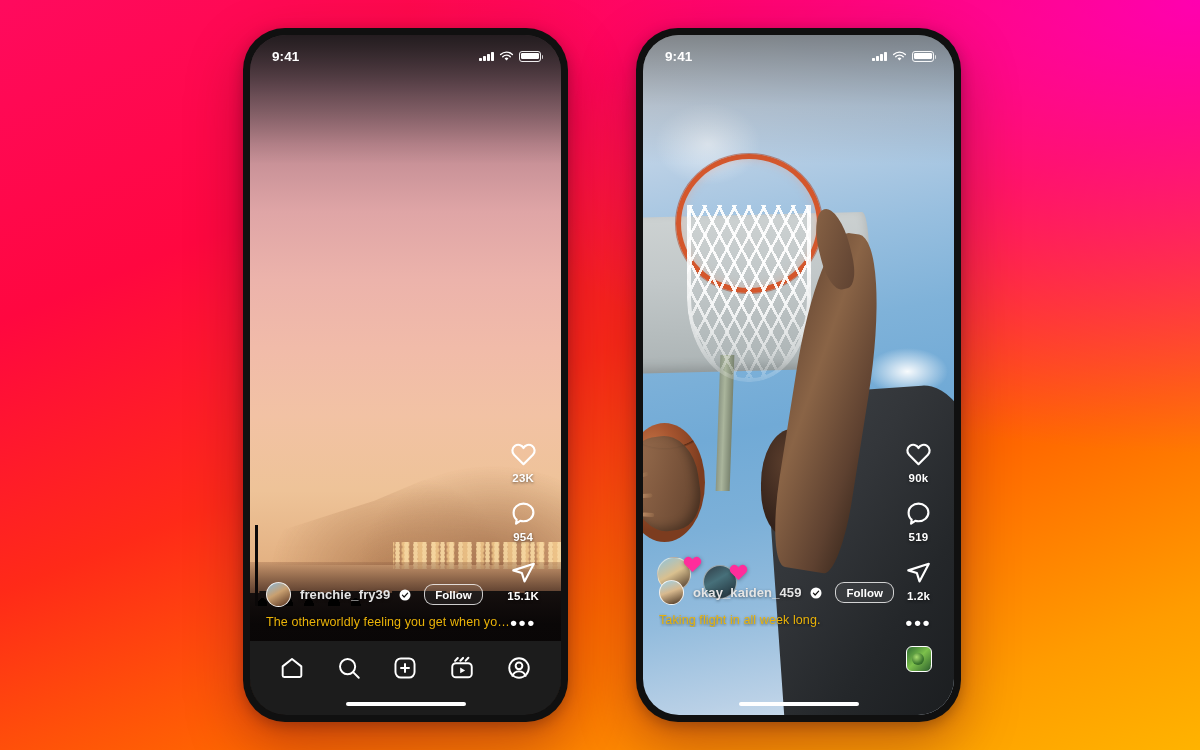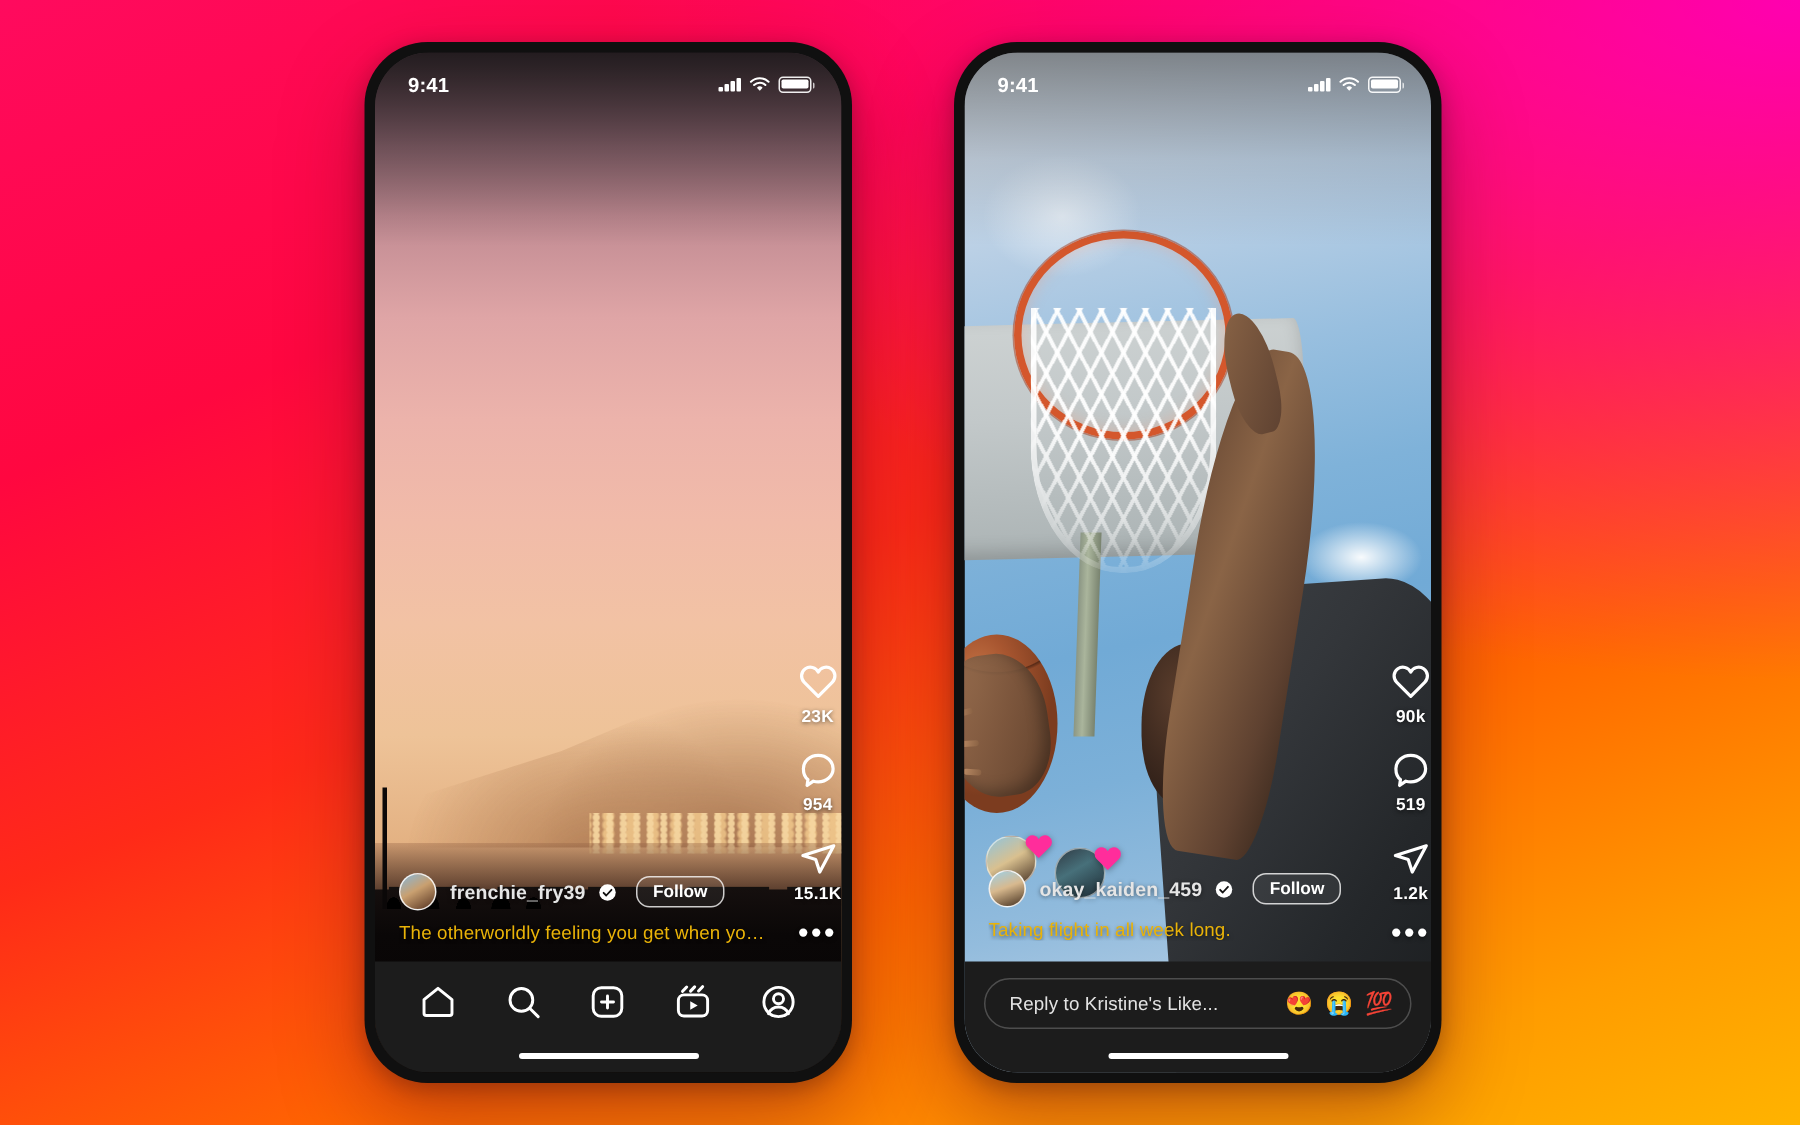--- a/index.html
+++ b/index.html
@@ -269,21 +269,21 @@
     content:''; position:absolute; left:3px; top:4px; width:9px; height:9px;
     border-left:2.3px solid #fff; border-bottom:2.3px solid #fff; transform: rotate(45deg);
   }
   .wf-title {
     color:#fff; font-size:17.5px; font-weight:700; letter-spacing:.15px;
     text-shadow: 0 1px 5px rgba(0,0,0,.4);
   }
 
   
   .rail {
-    position:absolute; right:0; z-index:24;
+    position:absolute; right:22px; z-index:24;
     display:flex; flex-direction:column; align-items:center;
   }
   #rail-1 { top:406px; }
   #rail-2 { top:406px; }
   .rail-item { display:flex; flex-direction:column; align-items:center; margin-bottom:16px; }
   .rail-icon { width:27px; height:27px; display:block; }
   .rail-count {
     color:#fff; font-size:11.5px; font-weight:700; margin-top:4px;
     text-shadow: 0 1px 3px rgba(0,0,0,.55); letter-spacing:.2px;
   }
@@ -582,28 +582,18 @@
           <span class="meta-user">okay_kaiden_459</span>
           <svg class="verified" viewBox="0 0 24 24">
             <circle cx="12" cy="12" r="11" fill="#fff"></circle>
             <path d="M6.8 12.4 10.3 16l7-7.6" stroke="#111" stroke-width="2.4" fill="none" stroke-linecap="round" stroke-linejoin="round"></path>
           </svg>
           <span class="follow-btn">Follow</span>
         </div>
         <div class="caption">Taking flight in all week long.</div>
       </div>
 
-      <div class="replybar">
-        <div class="reply-pill">
-          <span class="reply-ph">Reply to Kristine's Like...</span>
-          <span class="reply-emoji">
-            <span>😍</span>
-            <span>😭</span>
-            <span>💯</span>
-          </span>
-        </div>
-      </div>
       <div class="home-ind"></div>
 
     </div>
   </div>
 
 </div>
 
 </body></html>

